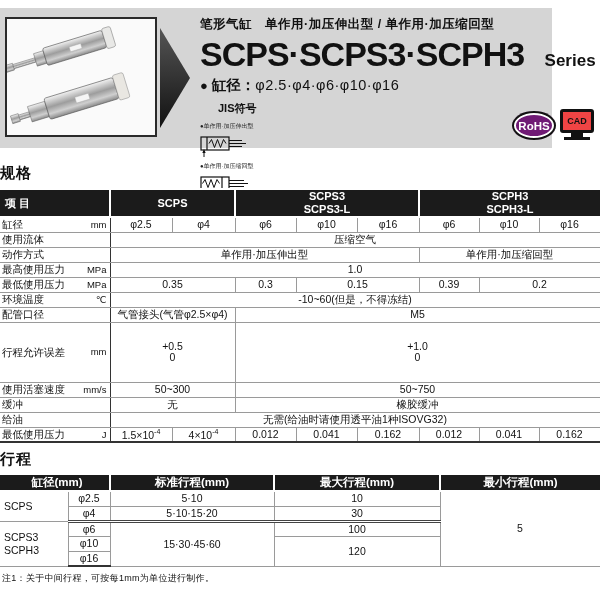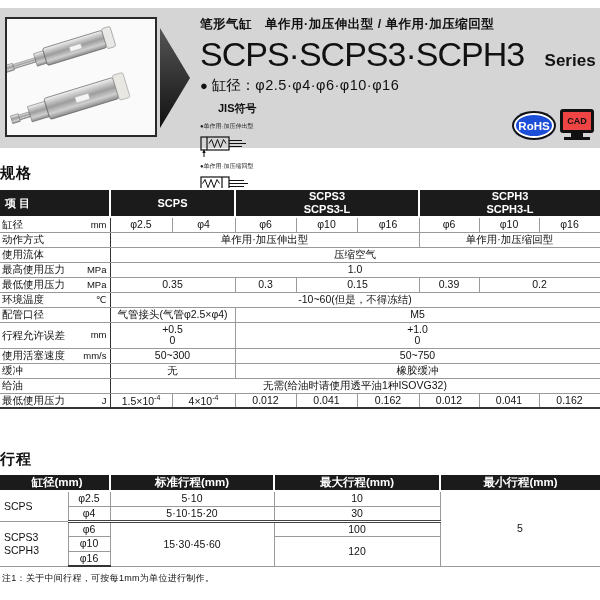--- a/index.html
+++ b/index.html
@@ -6,45 +6,45 @@
   html,body { background:#fff; }
   body {
     width:600px; height:600px; overflow:hidden;
     font-family:"Liberation Sans","DejaVu Sans",sans-serif;
     color:#111;
   }
   .page { position:relative; width:600px; height:600px; background:#fff; }
 
   
   .banner {
-    position:absolute; left:0; top:8px; width:600px; height:140px;
+    position:absolute; left:0; top:8px; width:552px; height:140px;
     background:#d5d5d5;
   }
   .photo-box {
     position:absolute; left:5px; top:9px; width:152px; height:120px;
     background:#fafafa; border:2px solid #2a2a2a;
   }
   .photo-box svg { width:100%; height:100%; display:block; }
   .banner-arrow { position:absolute; left:160px; top:20px; }
   .banner-text { position:absolute; left:200px; top:0; width:310px; }
   .subtitle { margin-top:8px; font-size:12.5px; font-weight:bold; letter-spacing:0.5px; white-space:nowrap; }
   .title-row { margin-top:2px; white-space:nowrap; }
-  .main-title { font-size:34px; font-weight:normal; letter-spacing:-1px; }
+  .main-title { font-size:34px; font-weight:bold; letter-spacing:-1px; }
   .series-suffix { font-size:17px; font-weight:bold; margin-left:16px; }
   .bore-line { margin-top:2px; font-size:14.5px; white-space:nowrap; }
   .bore-bullet { font-size:13px; margin-right:4px; }
-  .bore-prefix { font-weight:normal; }
+  .bore-prefix { font-weight:bold; }
   .bore-values { letter-spacing:0.5px; }
   .jis-row { margin-top:6px; display:flex; align-items:flex-start;flex-direction:column; }
   .jis-label { font-size:11px; font-weight:bold; margin:0 14px 6px 18px; white-space:nowrap; }
   .jis-sym { margin-right:16px; }
   .jis-sym-label { font-size:6px; color:#222; white-space:nowrap; margin-bottom:1px; }
   .rohs-badge {
     position:absolute; left:512px; top:103px; width:44px; height:29px;
-    background:#1d4ed8; border-radius:50%;
+    background:#701a75; border-radius:50%;
     box-shadow: inset 0 0 0 2px #111, inset 0 0 0 4px #fff;
     display:flex; align-items:center; justify-content:center;
     color:#fff; font-size:11.5px; font-weight:bold;
   }
   .cad-badge { position:absolute; left:560px; top:101px; width:34px; }
   .cad-screen {
     width:34px; height:24px; border:3px solid #111; border-radius:3px;
     background:#ef4444; display:flex; align-items:center; justify-content:center;
     font-size:9px; font-weight:bold; letter-spacing:0;
   }
@@ -75,21 +75,21 @@
   tbody tr:last-child td { border-bottom:2px solid #333; }
 
   
   .spec-table tbody td.lab {
     border-left:none; border-right:1px solid #333; text-align:right; padding:0;
   }
   .lab-in { display:flex; justify-content:space-between; align-items:center; padding:0 3px 0 2px; }
   .lab-in .unit { font-size:9.5px; }
   td.gb { border-left:1px solid #444; }
   td sup { font-size:7px; }
-  .twoline { line-height:1.1; padding:1px 2px; }
+  .twoline { line-height:1.1; padding:18px 2px; }
 
   .note { font-size:9px; margin-top:5px; padding-left:2px; letter-spacing:0.3px; }
 
   
   .stroke-table tbody td.series {
     border-left:none; text-align:left; padding-left:4px; font-size:10.5px; line-height:1.15;
   }
   .stroke-table tbody tr.dbl td { border-bottom:3px double #444; }
   .stroke-table thead th { font-size:11.5px; }
 </style>
@@ -234,33 +234,33 @@
           <td class="gb">φ6</td>
           <td>φ10</td>
           <td>φ16</td>
           <td class="gb">φ6</td>
           <td>φ10</td>
           <td>φ16</td>
         </tr>
         <tr>
           <td class="lab">
               <div class="lab-in">
+                <span>使用流体</span>
+              </div>
+            </td>
+          <td colspan="8">压缩空气</td>
+        </tr>
+        <tr>
+          <td class="lab">
+              <div class="lab-in">
                 <span>动作方式</span>
               </div>
             </td>
           <td colspan="5">单作用·加压伸出型</td>
           <td colspan="3" class="gb">单作用·加压缩回型</td>
-        </tr>
-        <tr>
-          <td class="lab">
-              <div class="lab-in">
-                <span>使用流体</span>
-              </div>
-            </td>
-          <td colspan="8">压缩空气</td>
         </tr>
         <tr>
           <td class="lab">
               <div class="lab-in">
                 <span>最高使用压力</span>
                 <span class="unit">MPa</span>
               </div>
             </td>
           <td colspan="8">1.0</td>
         </tr>

